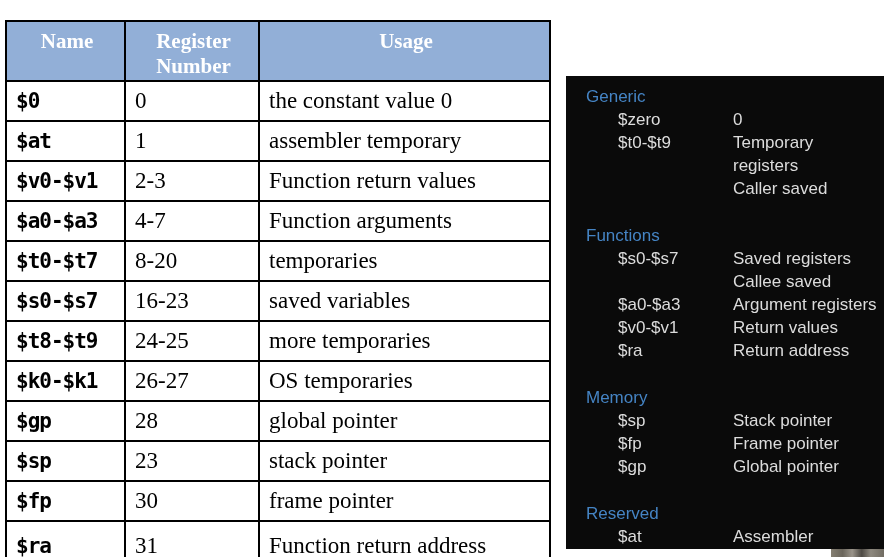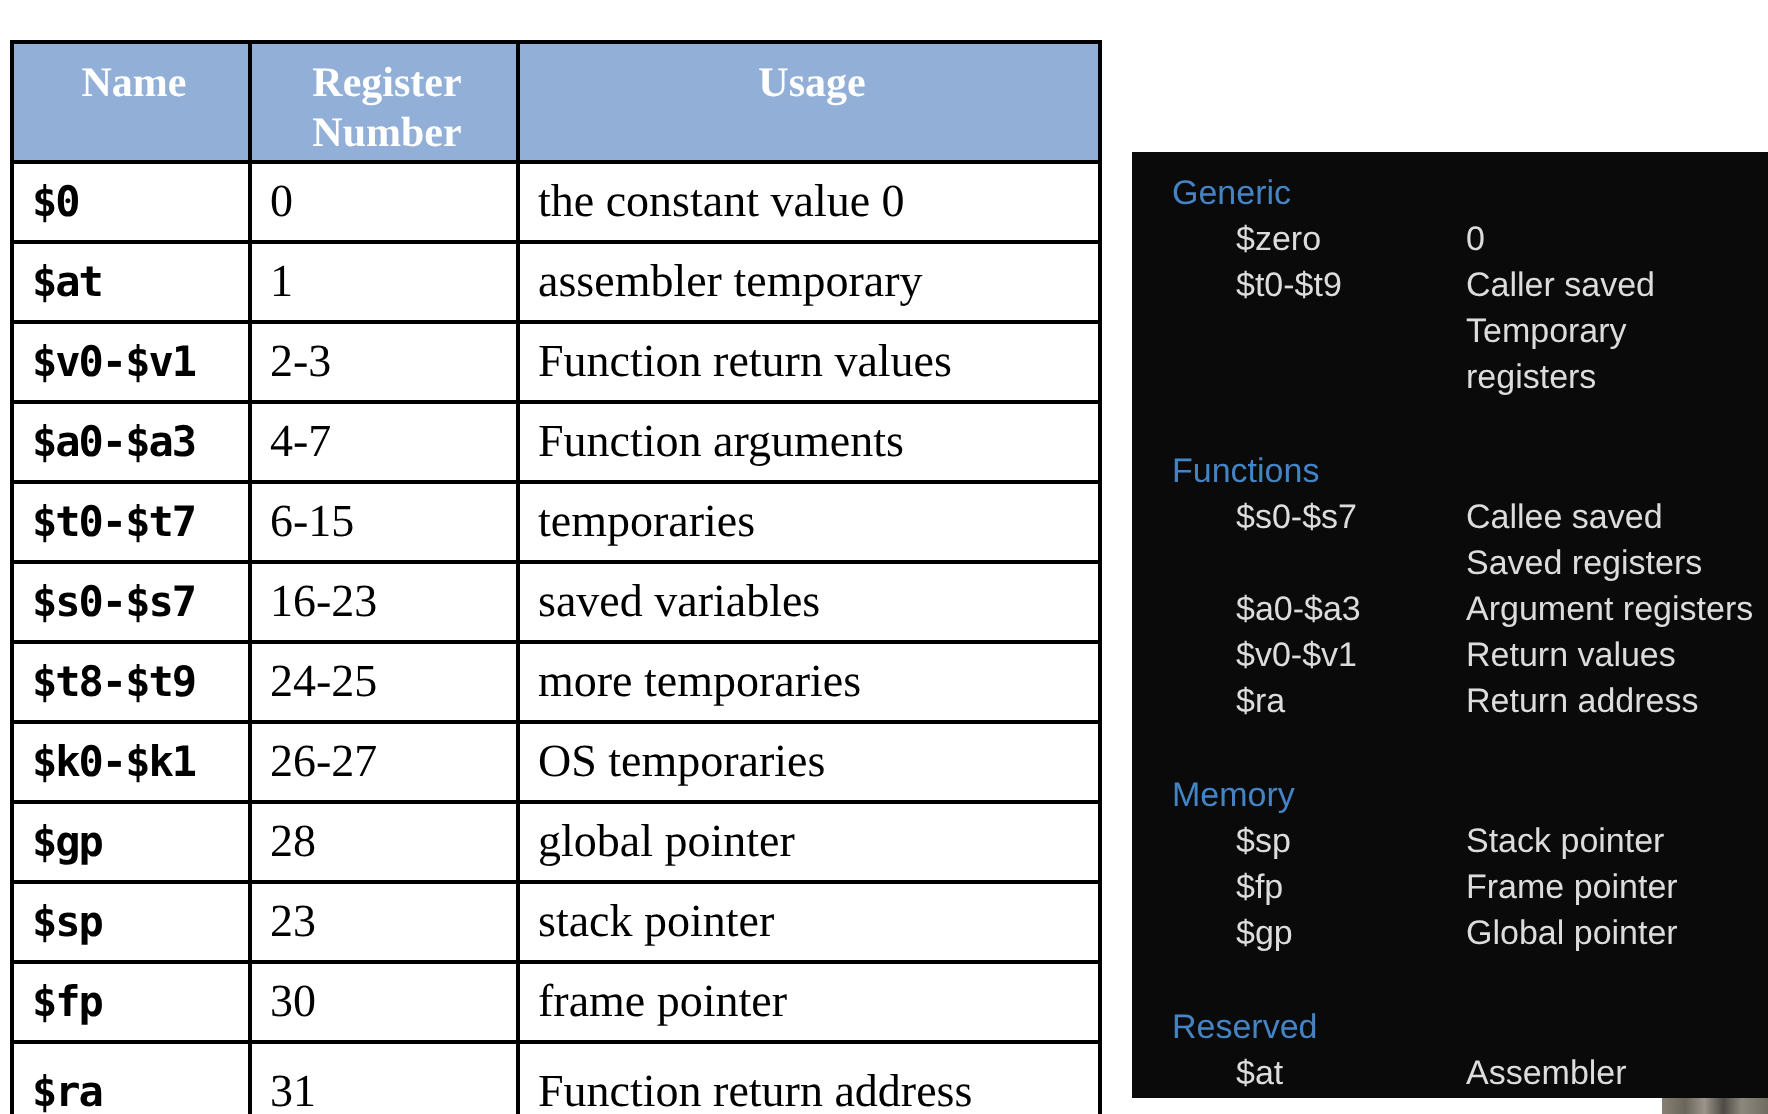--- a/index.html
+++ b/index.html
@@ -90,21 +90,21 @@
     <div class="cell num-cell">2-3</div>
     <div class="cell usage-cell last-col">Function return values</div>
   </div>
   <div class="t-row">
     <div class="cell name-cell">$a0-$a3</div>
     <div class="cell num-cell">4-7</div>
     <div class="cell usage-cell last-col">Function arguments</div>
   </div>
   <div class="t-row">
     <div class="cell name-cell">$t0-$t7</div>
-    <div class="cell num-cell">6-15</div>
+    <div class="cell num-cell">8-20</div>
     <div class="cell usage-cell last-col">temporaries</div>
   </div>
   <div class="t-row">
     <div class="cell name-cell">$s0-$s7</div>
     <div class="cell num-cell">16-23</div>
     <div class="cell usage-cell last-col">saved variables</div>
   </div>
   <div class="t-row">
     <div class="cell name-cell">$t8-$t9</div>
     <div class="cell num-cell">24-25</div>
@@ -143,33 +143,33 @@
     <div class="section-title">Generic</div>
     <div class="entry">
       <div class="reg">$zero</div>
       <div class="desc">
           <div>0</div>
         </div>
     </div>
     <div class="entry">
       <div class="reg">$t0-$t9</div>
       <div class="desc">
+        <div>Temporary registers</div>
         <div>Caller saved</div>
-        <div>Temporary registers</div>
       </div>
     </div>
   </div>
 
   <div class="section">
     <div class="section-title">Functions</div>
     <div class="entry">
       <div class="reg">$s0-$s7</div>
       <div class="desc">
+        <div>Saved registers</div>
         <div>Callee saved</div>
-        <div>Saved registers</div>
       </div>
     </div>
     <div class="entry">
       <div class="reg">$a0-$a3</div>
       <div class="desc">
           <div>Argument registers</div>
         </div>
     </div>
     <div class="entry">
       <div class="reg">$v0-$v1</div>

